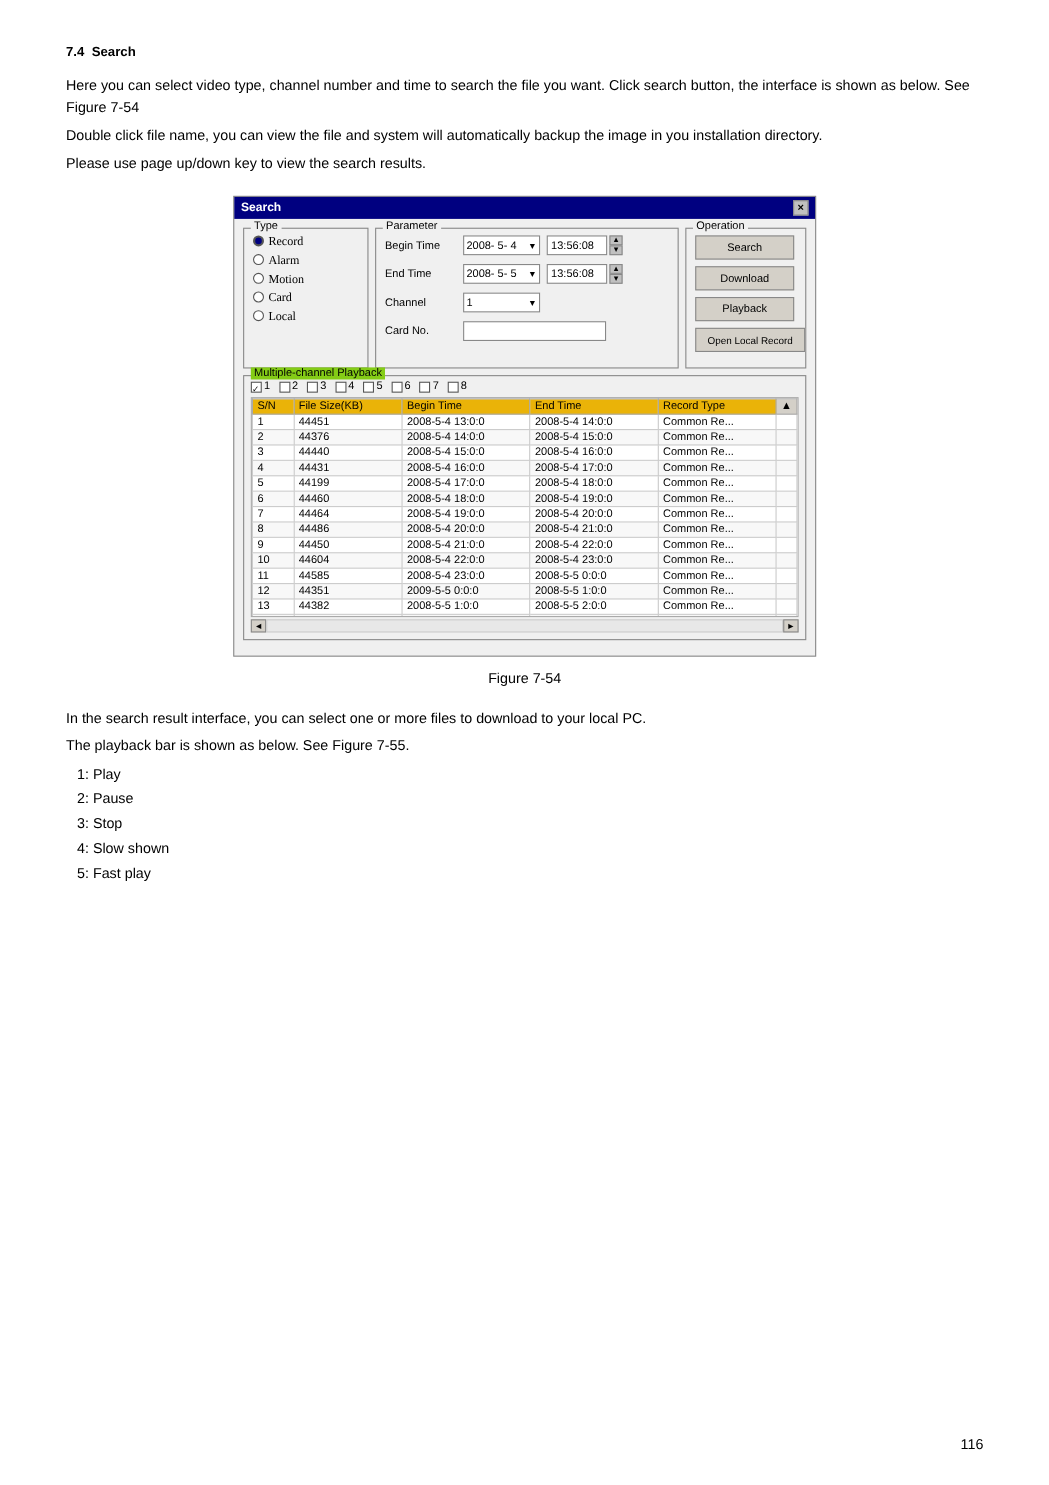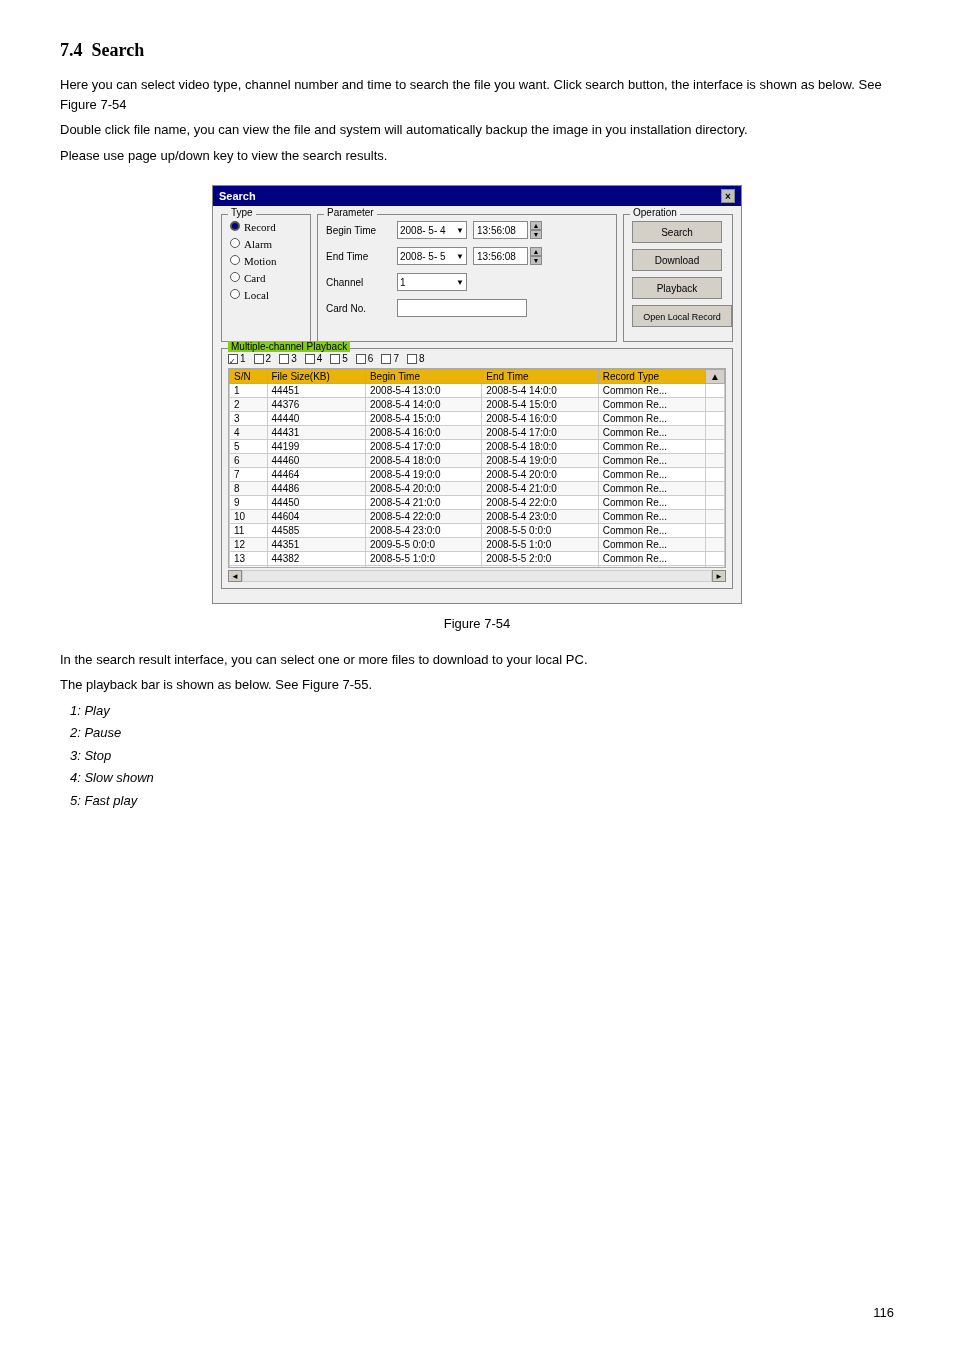--- a/index.html
+++ b/index.html
@@ -6,24 +6,23 @@
     body {
       font-family: Arial, sans-serif;
       font-size: 13px;
       background: #fff;
       color: #000;
       width: 954px;
       min-height: 1350px;
       padding: 40px 60px;
     }
     h2 {
-      font-size: 18px;
+      font-size: 12px;
       font-weight: bold;
       margin-bottom: 14px;
-      font-family: Liberation Serif, serif;
     }
     p {
       margin-bottom: 6px;
       line-height: 1.5;
     }
     .dialog-container {
       display: flex;
       justify-content: center;
       margin: 20px 0 10px 0;
     }
@@ -70,21 +69,21 @@
     }
     .group-box-label {
       position: absolute;
       top: -8px;
       left: 6px;
       background: #f0f0f0;
       padding: 0 3px;
       font-size: 10px;
     }
     .type-group {
-      width: 90px;
+      width: 114px;
       min-height: 120px;
     }
     .type-row {
       display: flex;
       align-items: flex-start;
       margin-bottom: 5px;
       gap: 4px;
       font-family: Liberation Serif, serif;
     }
     .radio-circle {
@@ -231,21 +230,20 @@
     .figure-caption {
       text-align: center;
       margin: 8px 0 16px 0;
       font-size: 13px;
     }
     .list-items {
       margin-left: 10px;
     }
     .list-items p {
       margin-bottom: 3px;
-      font-style: italic;
     }
     .page-number {
       position: absolute;
       bottom: 30px;
       right: 60px;
       font-size: 13px;
     }
   </style>
 </head>
 <body>

